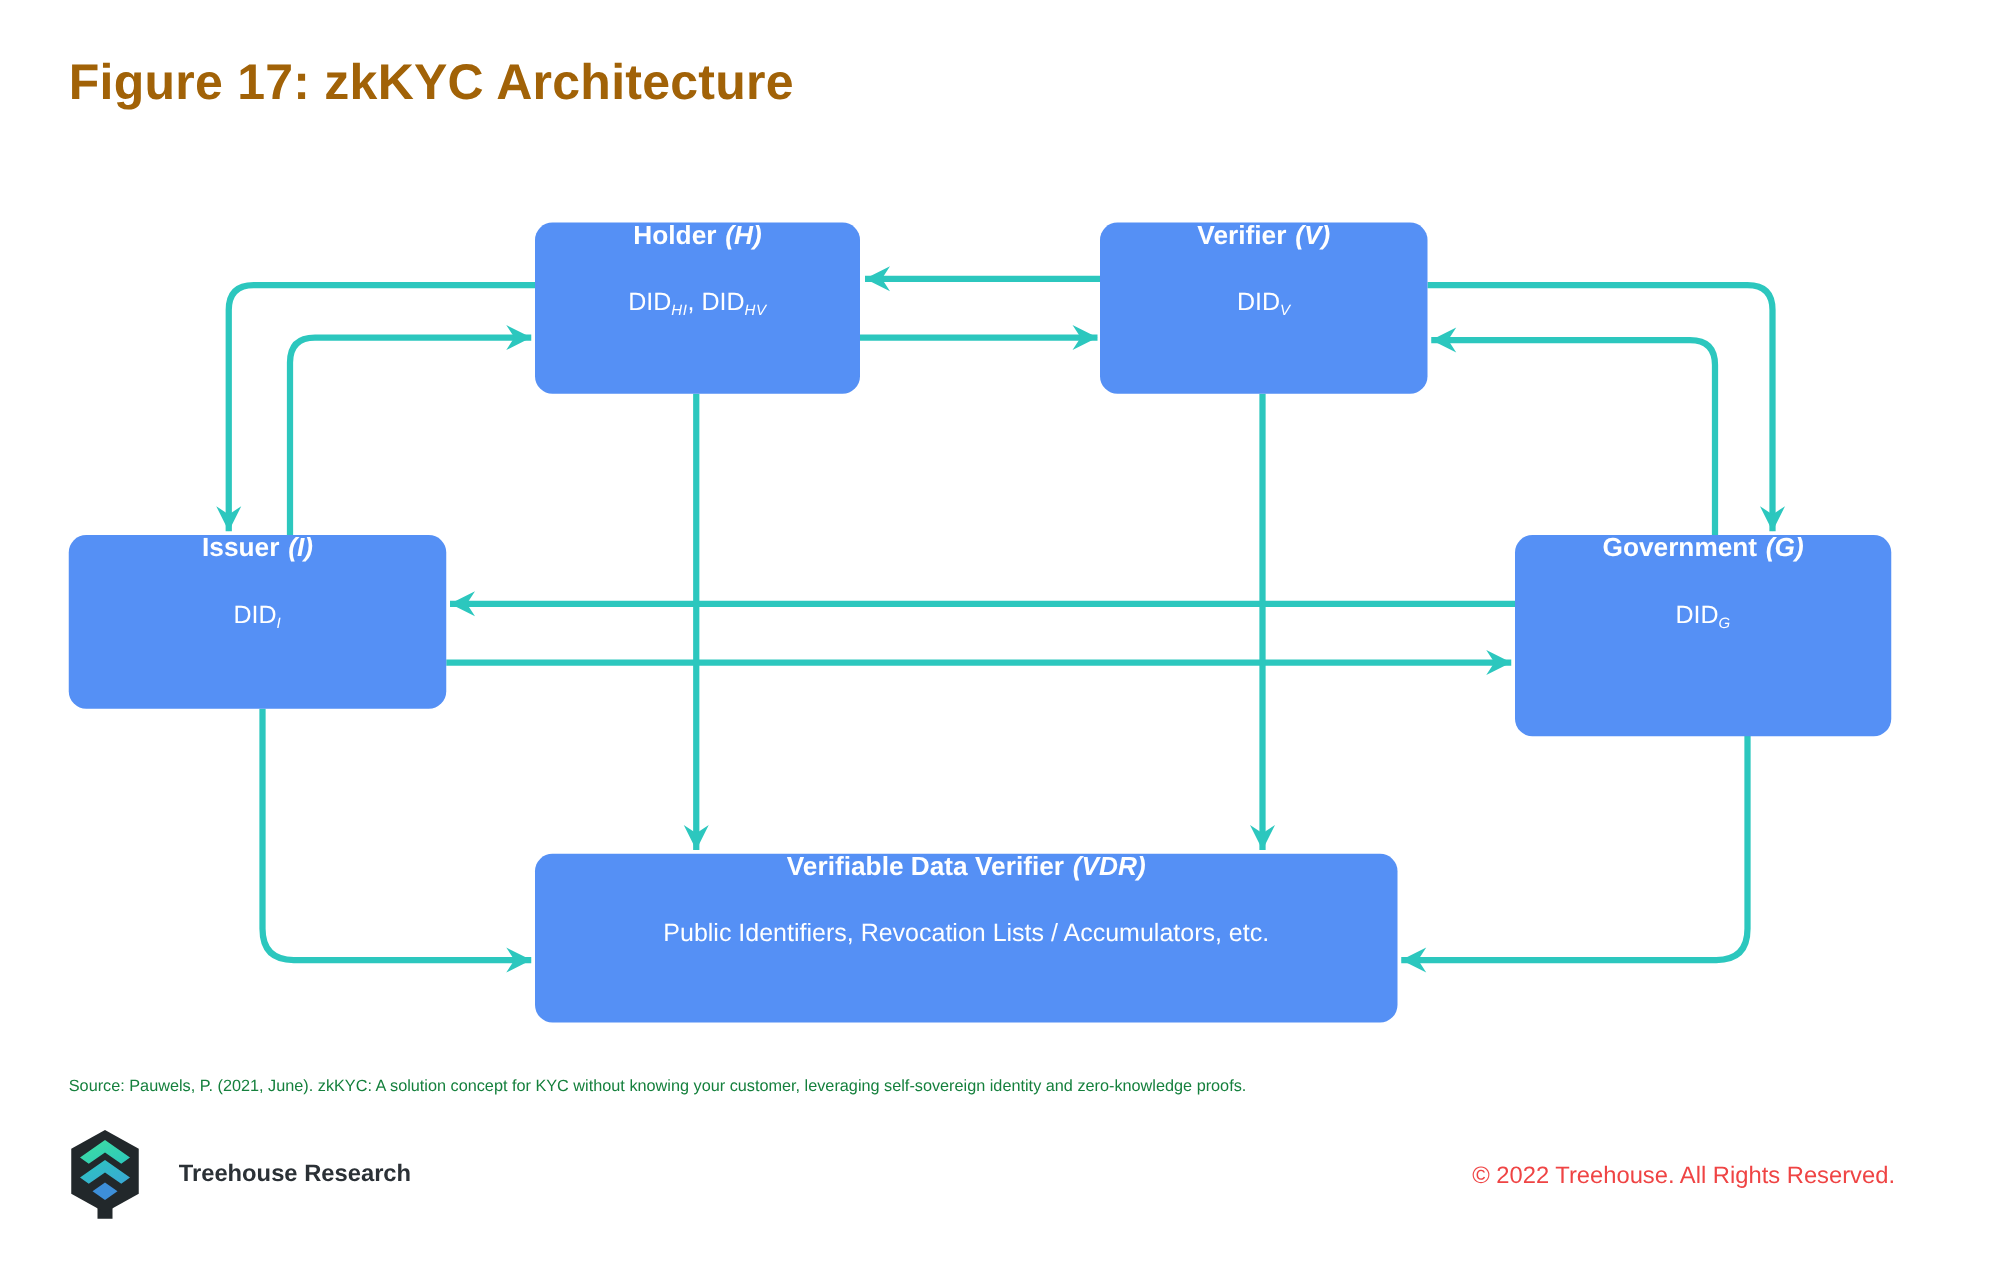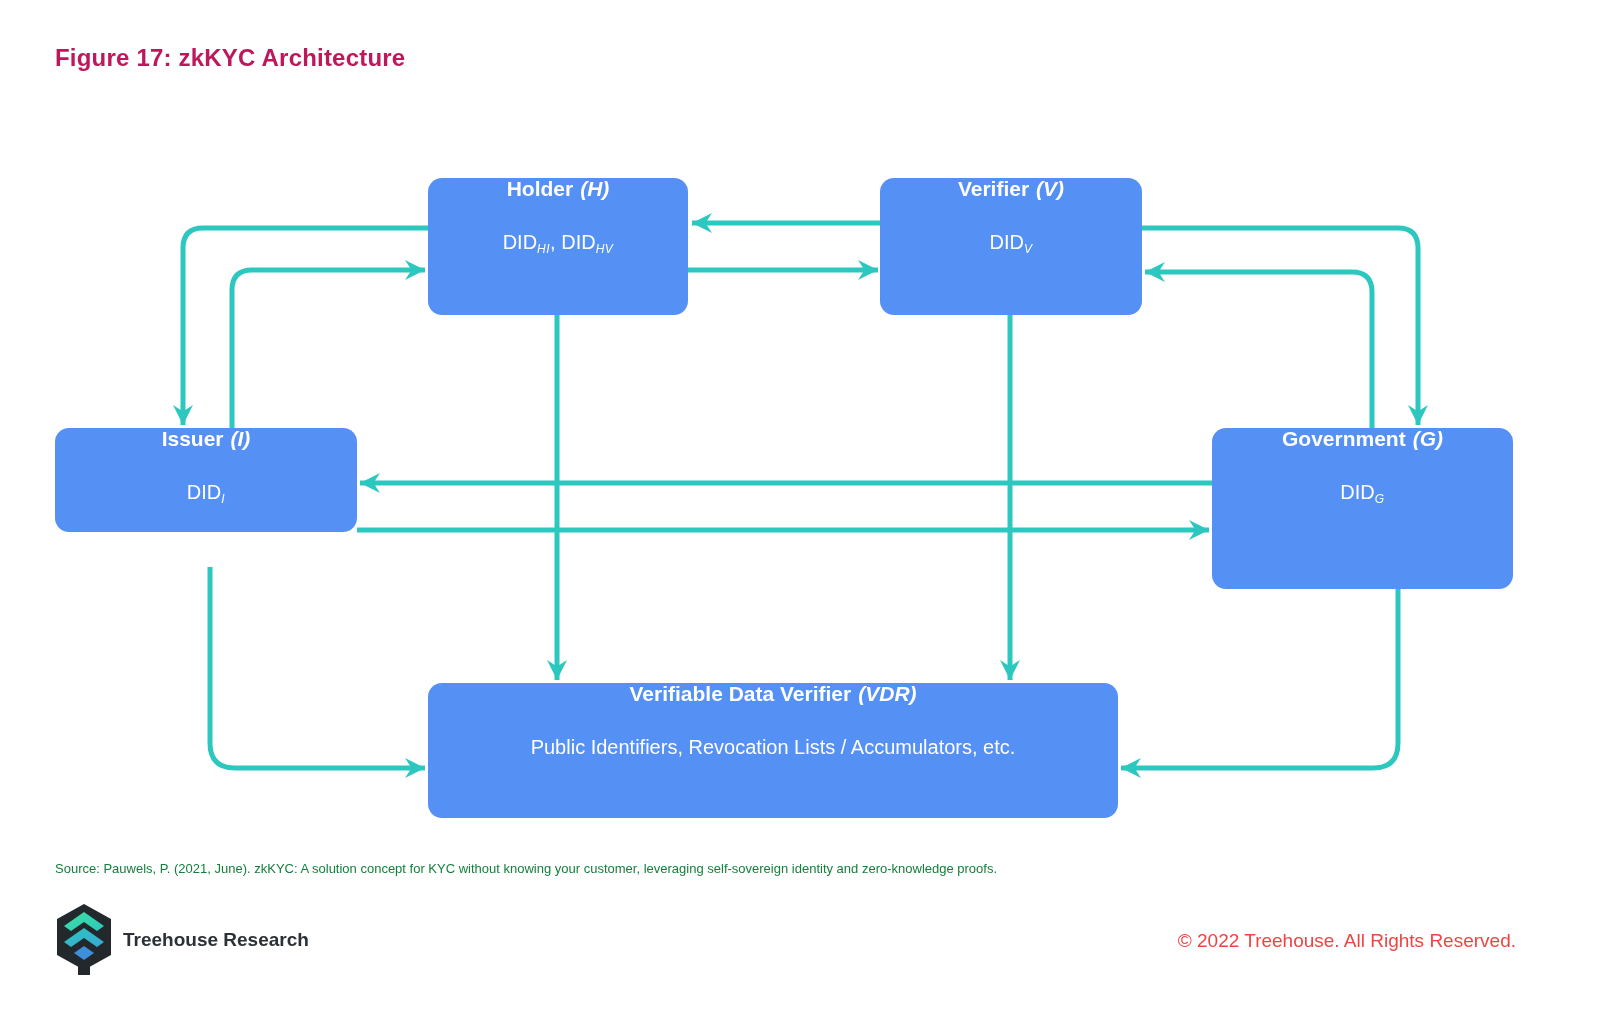--- a/index.html
+++ b/index.html
@@ -2,45 +2,45 @@
 <html><head>
 <meta charset="utf-8">
 <style>
   html,body{margin:0;padding:0;background:#ffffff;}
   .canvas{
     position:relative;width:1600px;height:1026px;background:#ffffff;
     font-family:"Liberation Sans",sans-serif;overflow:hidden;
   }
   .fig-title{
     position:absolute;left:55px;top:44px;
-    font-size:24px;font-weight:700;color:#be185d;letter-spacing:0.2px;
+    font-size:40px;font-weight:700;color:#a16207;letter-spacing:0.2px;
   }
   .arrows{position:absolute;left:0;top:0;width:1600px;height:1026px;}
   .node{
     position:absolute;background:#5590f5;border-radius:14px;color:#ffffff;
     display:flex;flex-direction:column;align-items:center;justify-content:flex-start;
     text-align:center;
   }
   .node-title{font-size:21px;font-weight:700;line-height:1;}
   .node-title .sym{font-style:italic;margin-left:7px;}
   .node-sub{font-size:20px;font-weight:400;margin-top:33px;line-height:1;}
   .sub-s{font-size:12px;font-style:italic;vertical-align:-0.35em;letter-spacing:0.5px;}
   .node-holder{left:428px;top:178px;width:260px;height:137px;}
   .node-verifier{left:880px;top:178px;width:262px;height:137px;}
-  .node-issuer{left:55px;top:428px;width:302px;height:104px;}
+  .node-issuer{left:55px;top:428px;width:302px;height:139px;}
   .node-government{left:1212px;top:428px;width:301px;height:161px;}
   .node-vdr{left:428px;top:683px;width:690px;height:135px;}
   .source-line{
     position:absolute;left:55px;top:861px;font-size:13px;color:#15803d;
   }
   .footer-brand{
     position:absolute;left:55px;top:904px;display:flex;align-items:center;
   }
   .footer-brand .brand-text{
-    font-size:19px;font-weight:700;color:#2b3136;margin-left:10px;
+    font-size:19px;font-weight:700;color:#2b3136;margin-left:30px;
   }
   .copyright{
     position:absolute;right:84px;top:930px;font-size:19px;color:#ef4444;
   }
 </style>
 </head>
 <body>
 
 <div class="canvas">
 

